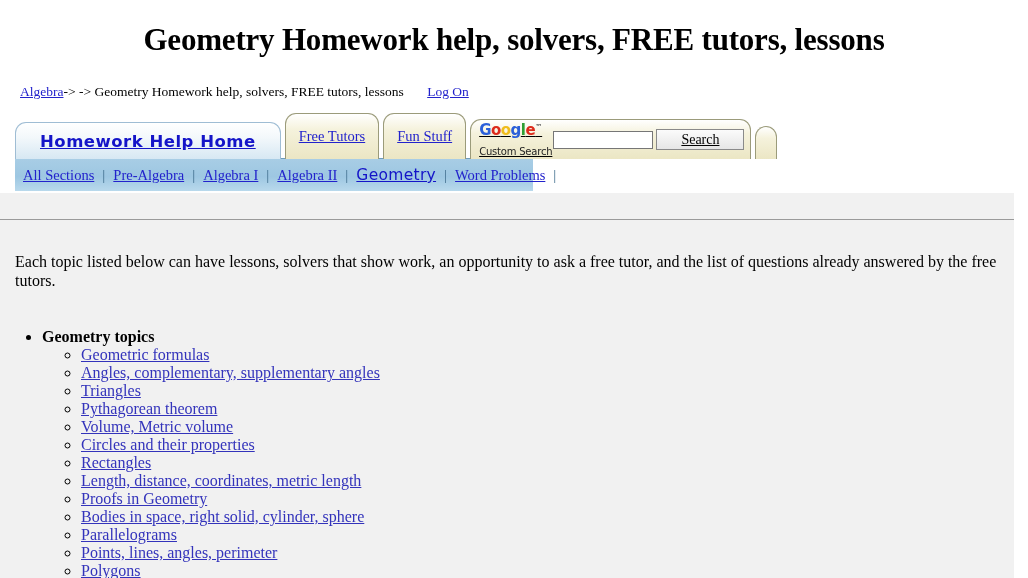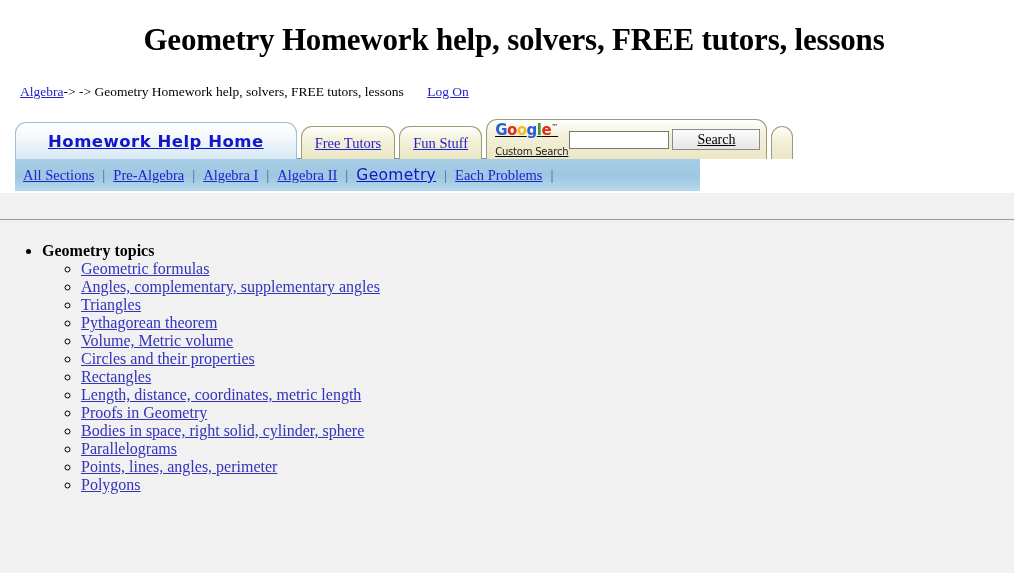--- a/index.html
+++ b/index.html
@@ -52,42 +52,42 @@
     position: absolute;
     left: 15px;
     top: 0;
     height: 37px;
     display: flex;
     align-items: flex-end;
     z-index: 3;
   }
   .tab {
     position: relative;
-    height: 33px;
+    height: 46px;
     border: 1px solid #9b9b7a;
     border-bottom: none;
     border-radius: 11px 11px 0 0;
     margin-right: 4px;
     display: flex;
     align-items: center;
     justify-content: center;
     padding: 0 13px;
     box-sizing: border-box;
     background: linear-gradient(to bottom, #ffffff 0%, #f5f2dc 35%, #ebe6c4 100%);
   }
   .tab a {
     color: #2222cc;
     text-decoration: underline;
     font-family: "Liberation Serif", "DejaVu Serif", serif;
     font-size: 14.5px;
     white-space: nowrap;
   }
   .tab.active {
     height: 37px;
-    padding: 0 32px;
+    padding: 0 24px;
     border: 1px solid #9fbdd4;
     border-bottom: none;
     background: linear-gradient(to bottom, #ffffff 0%, #f3f8fb 40%, #d7e8f3 100%);
     z-index: 5;
   }
   .tab.active a {
     font-family: "DejaVu Sans", "Liberation Sans", sans-serif;
     font-size: 16.5px;
     font-weight: bold;
     color: #1414c8;
@@ -159,21 +159,21 @@
     padding: 0 24px;
     cursor: pointer;
     box-sizing: border-box;
   }
 
   
   .subnav {
     position: absolute;
     left: 15px;
     top: 36px;
-    width: 685px;
+    width: 518px;
     height: 33px;
     box-sizing: border-box;
     background: linear-gradient(to bottom, #a8cde5 0%, #9dc7e2 55%, #b9d9ec 100%);
     border-top: 1px solid #6f9cbb;
     display: flex;
     align-items: center;
     padding-left: 1px;
     z-index: 2;
   }
   .subnav a {
@@ -295,29 +295,30 @@
     <span class="item"><a href="#">All Sections</a></span>
     <span class="divider">|</span>
     <span class="item"><a href="#">Pre-Algebra</a></span>
     <span class="divider">|</span>
     <span class="item"><a href="#">Algebra I</a></span>
     <span class="divider">|</span>
     <span class="item"><a href="#">Algebra II</a></span>
     <span class="divider">|</span>
     <span class="item"><a href="#" class="current">Geometry</a></span>
     <span class="divider">|</span>
-    <span class="item"><a href="#">Each Problems</a></span>
+    <span class="item"><a href="#">Word Problems</a></span>
     <span class="divider">|</span>
   </div>
 
 </div>
 
 <div class="content">
   <div class="content-spacer"></div>
   <hr class="rule">
+  <p class="intro">Each topic listed below can have lessons, solvers that show work, an opportunity to ask a free tutor, and the list of questions already answered by the free tutors.</p>
 
   <ul class="topics">
     <li>
       <span>Geometry topics</span>
       <ul class="sublist">
         <li><a href="#">Geometric formulas</a></li>
         <li><a href="#">Angles, complementary, supplementary angles</a></li>
         <li><a href="#">Triangles</a></li>
         <li><a href="#">Pythagorean theorem</a></li>
         <li><a href="#">Volume, Metric volume</a></li>

